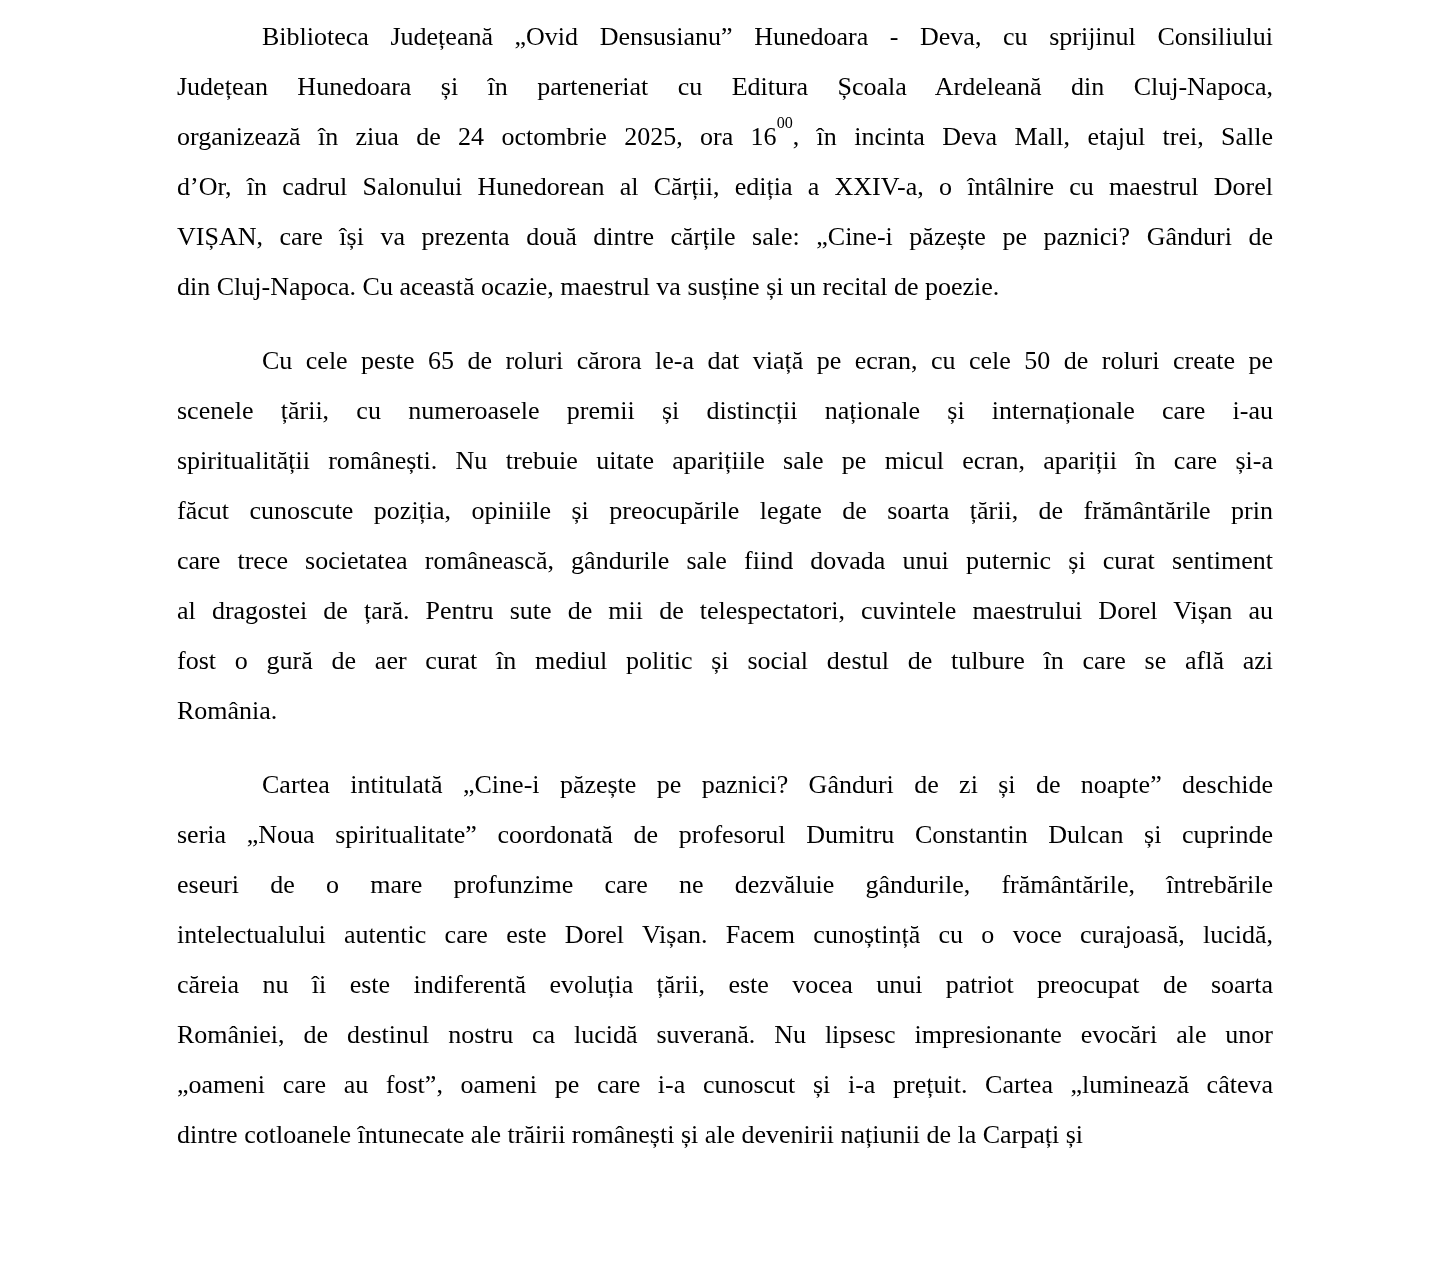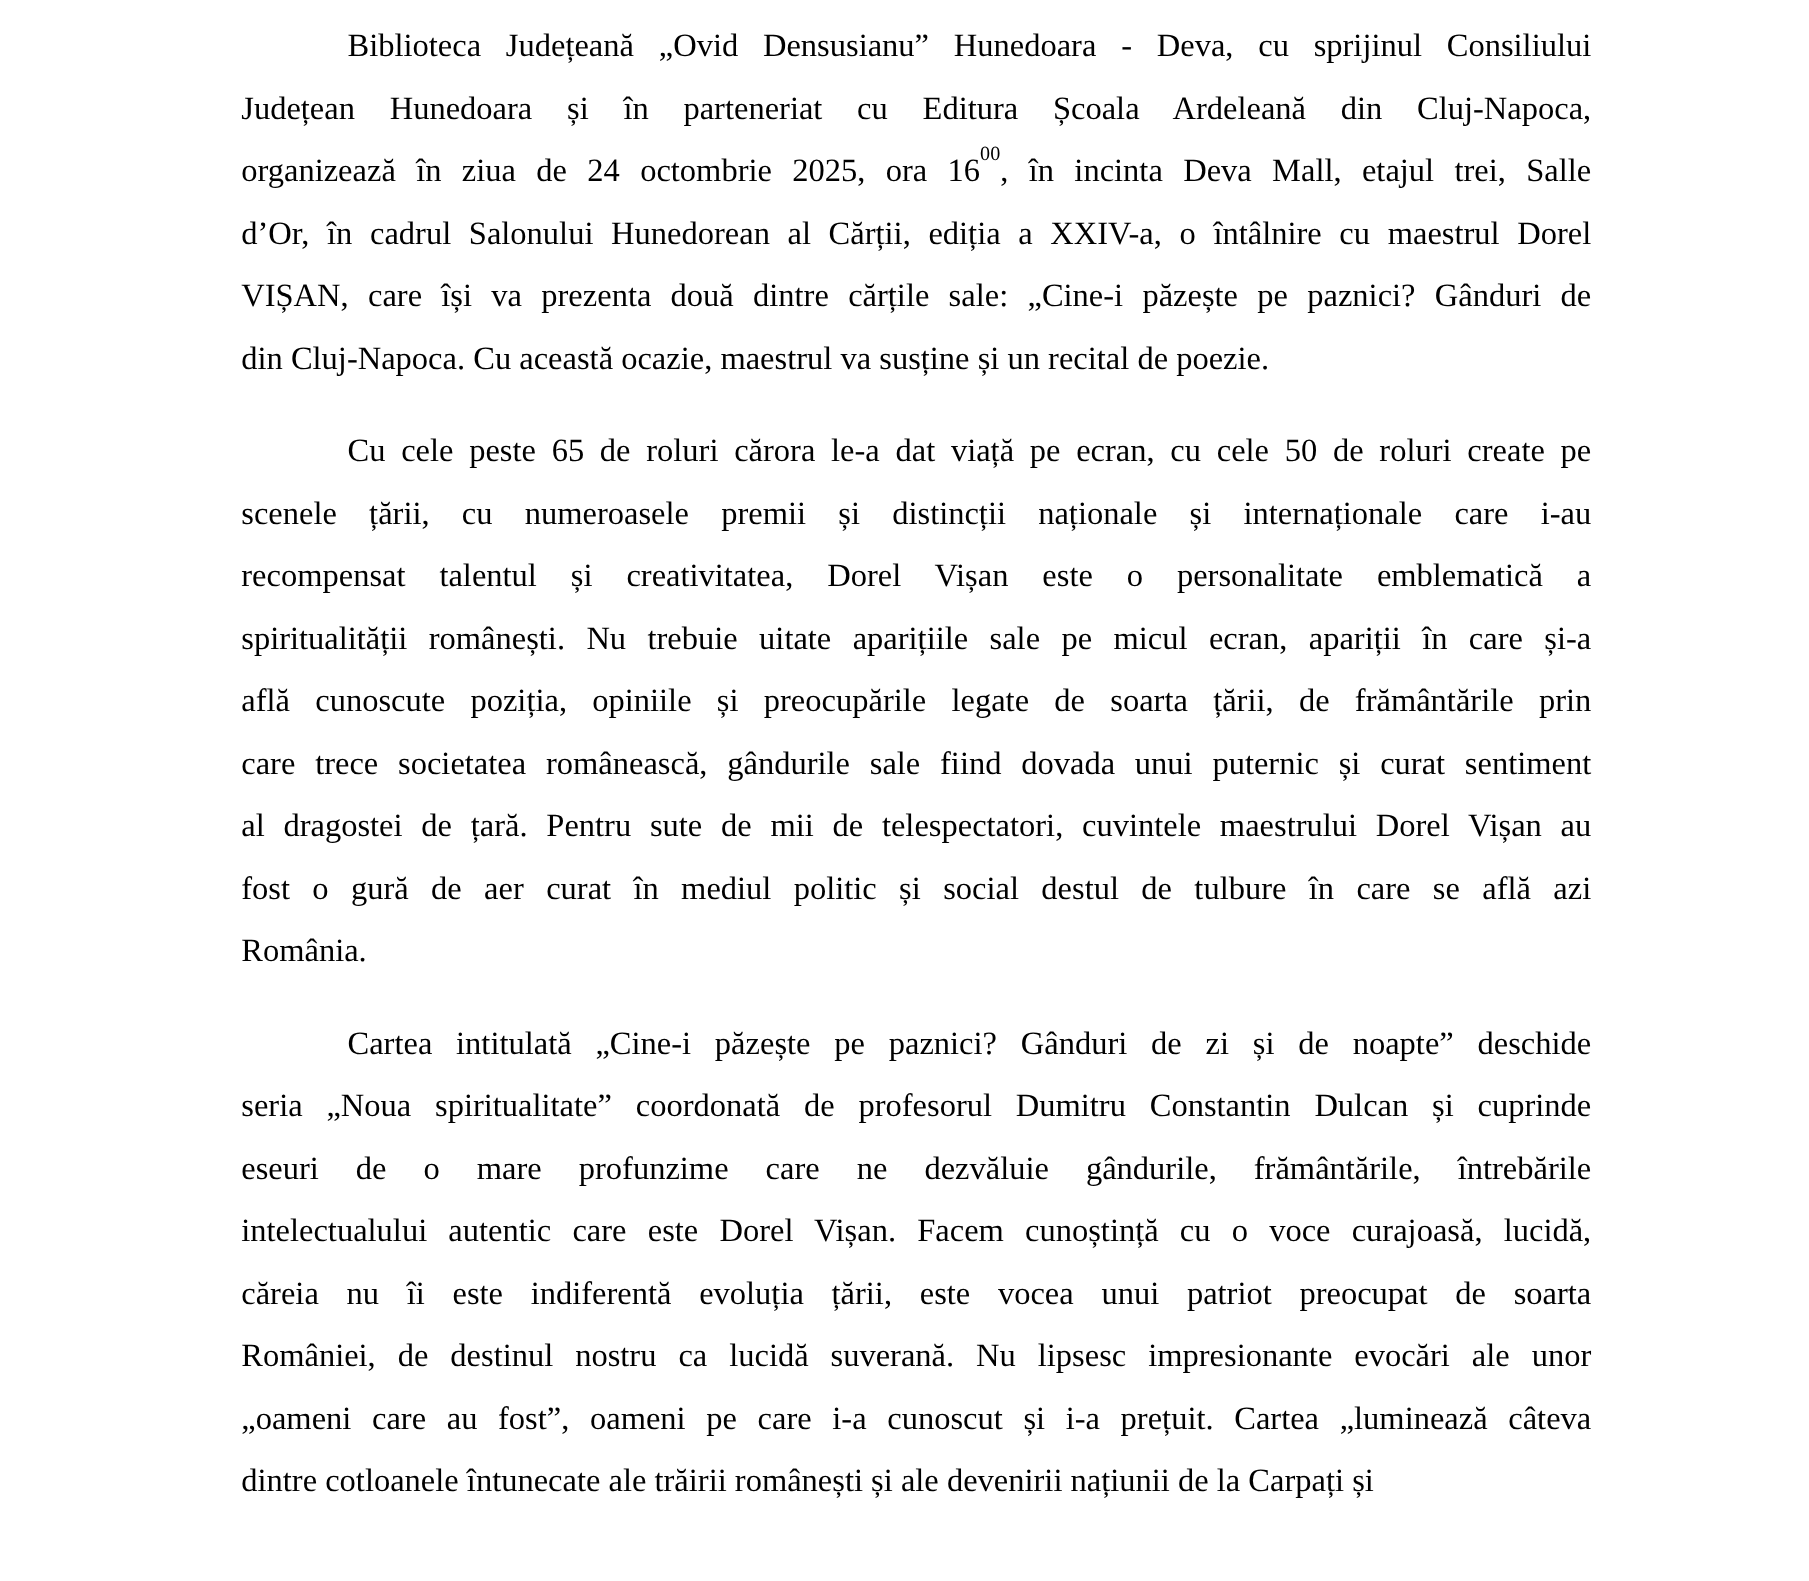--- a/index.html
+++ b/index.html
@@ -26,21 +26,20 @@
     width: 1096px;
   }
   .paragraph + .paragraph {
     margin-top: 24px;
   }
   .line {
     height: 50px;
     line-height: 50px;
     white-space: normal;
     text-align: left;
-    margin-left: 16px;
   }
   .line.justify {
     text-align: justify;
     text-align-last: justify;
   }
   .line.indent {
     text-indent: 85px;
   }
   sup {
     font-size: 0.62em;
@@ -59,23 +58,22 @@
         <div class="line indent justify">Biblioteca Județeană „Ovid Densusianu” Hunedoara - Deva, cu sprijinul Consiliului</div>
         <div class="line justify">Județean Hunedoara și în parteneriat cu Editura Școala Ardeleană din Cluj-Napoca,</div>
         <div class="line justify">organizează în ziua de 24 octombrie 2025, ora 16<sup>00</sup>, în incinta Deva Mall, etajul trei, Salle</div>
         <div class="line justify">d’Or, în cadrul Salonului Hunedorean al Cărții, ediția a XXIV-a, o întâlnire cu maestrul Dorel</div>
         <div class="line justify">VIȘAN, care își va prezenta două dintre cărțile sale: „Cine-i păzește pe paznici? Gânduri de</div>
         <div class="line">din Cluj-Napoca. Cu această ocazie, maestrul va susține și un recital de poezie.</div>
       </div>
       <div class="paragraph">
         <div class="line indent justify">Cu cele peste 65 de roluri cărora le-a dat viață pe ecran, cu cele 50 de roluri create pe</div>
         <div class="line justify">scenele țării, cu numeroasele premii și distincții naționale și internaționale care i-au</div>
-        <div class="line justify">recompensat talentul și creativitatea, Dorel Vișan este o personalitate emblematică a</div>
         <div class="line justify">spiritualității românești. Nu trebuie uitate aparițiile sale pe micul ecran, apariții în care și-a</div>
-        <div class="line justify">află cunoscute poziția, opiniile și preocupările legate de soarta țării, de frământările prin</div>
+        <div class="line justify">făcut cunoscute poziția, opiniile și preocupările legate de soarta țării, de frământările prin</div>
         <div class="line justify">care trece societatea românească, gândurile sale fiind dovada unui puternic și curat sentiment</div>
         <div class="line justify">al dragostei de țară. Pentru sute de mii de telespectatori, cuvintele maestrului Dorel Vișan au</div>
         <div class="line justify">fost o gură de aer curat în mediul politic și social destul de tulbure în care se află azi</div>
         <div class="line">România.</div>
       </div>
       <div class="paragraph">
         <div class="line indent justify">Cartea intitulată „Cine-i păzește pe paznici? Gânduri de zi și de noapte” deschide</div>
         <div class="line justify">seria „Noua spiritualitate” coordonată de profesorul Dumitru Constantin Dulcan și cuprinde</div>
         <div class="line justify">eseuri de o mare profunzime care ne dezvăluie gândurile, frământările, întrebările</div>
         <div class="line justify">intelectualului autentic care este Dorel Vișan. Facem cunoștință cu o voce curajoasă, lucidă,</div>

